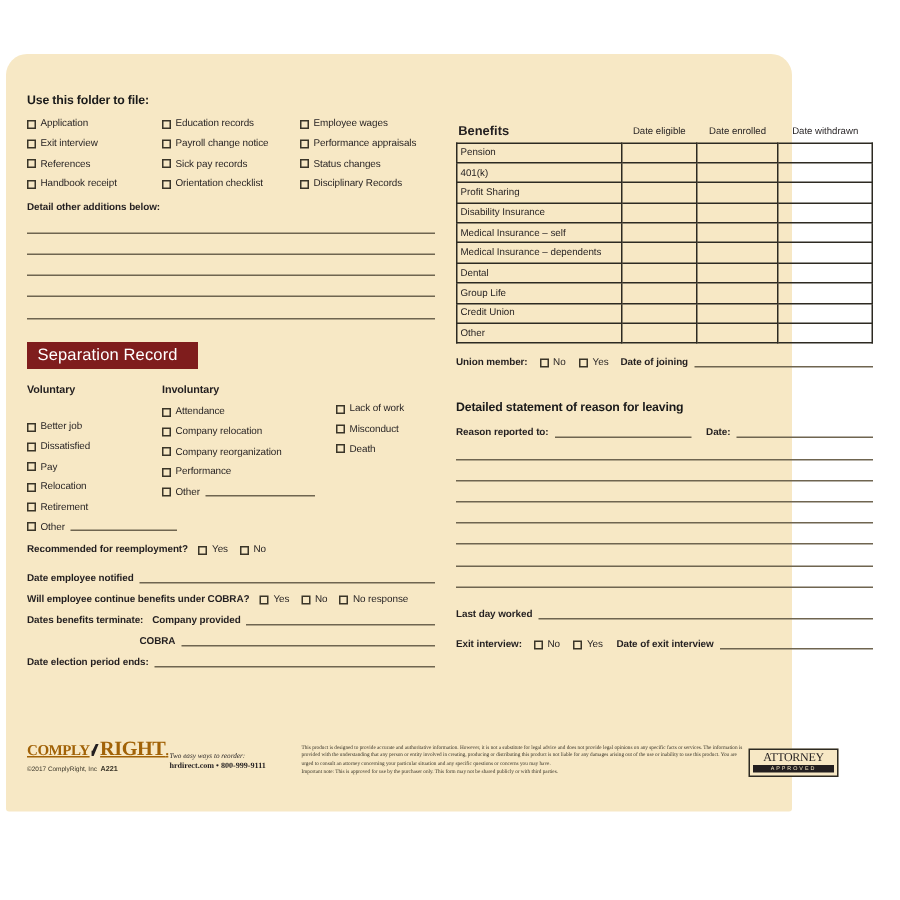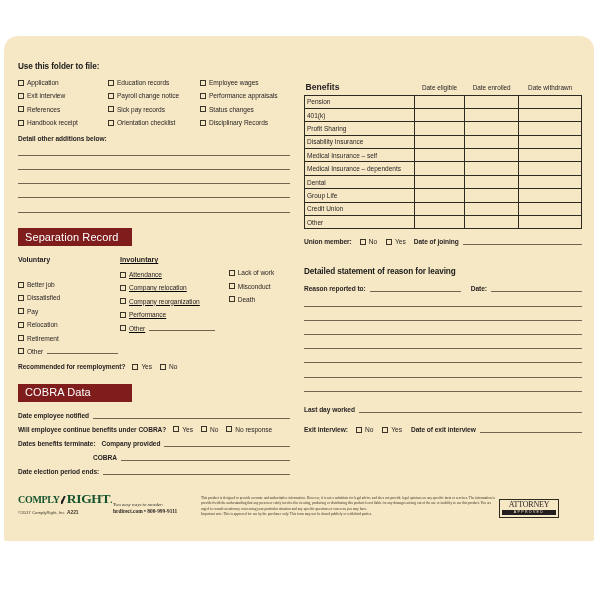--- a/index.html
+++ b/index.html
@@ -5,21 +5,21 @@
   * { box-sizing: border-box; margin: 0; padding: 0; }
   html, body {
     width: 600px; height: 600px;
     background: #ffffff;
     font-family: "Liberation Sans", sans-serif;
     overflow: hidden;
   }
   .folder {
     position: absolute;
     left: 4px; top: 36px;
-    width: 590px; height: 505px;
+    width: 524px; height: 505px;
     background: #f7e8c5;
     border-radius: 14px 14px 2px 2px;
   }
   .col-left  { position: absolute; left: 14px;  top: 26px; width: 272px; }
   .col-right { position: absolute; left: 300px; top: 26px; width: 278px; }
 
   
   .hdr-bold {
     font-size: 8.2px; font-weight: bold; color: #1a1a1a;
     letter-spacing: -0.1px; white-space: nowrap;
@@ -70,22 +70,22 @@
   table.ben td.name { width: 110px; white-space: nowrap; }
 
   
   .fill { flex: 1 1 auto; border-bottom: 0.9px solid #6f6550; height: 6px; margin: 0 0 0 4px; }
   .fline { display: flex; align-items: flex-end; }
 
   
   .footer { position: absolute; left: 14px; top: 455px; width: 566px; }
   .logo-cr {
     font-family: "Liberation Serif", serif;
-    font-size: 13.5px; font-weight: bold; color: #14532d;
-    letter-spacing: -0.3px; white-space: nowrap;
+    font-size: 13.5px; font-weight: bold; color: #a16207;
+    letter-spacing: -0.3px; white-space: nowrap; text-decoration: underline;
   }
   .logo-cr .small { font-size: 10px; }
   .tick {
     display: inline-block; width: 7px; height: 9px; position: relative;
     vertical-align: -1px;
   }
   .tick::before {
     content: ""; position: absolute; left: 1px; top: 1px;
     width: 5px; height: 8px;
     background: #231f20;
@@ -213,21 +213,21 @@
               <span class="cb"></span>
               <span class="lbl">Retirement</span>
             </div>
           <div class="cbrow" style="width:100px;">
               <span class="cb"></span>
               <span class="lbl">Other</span>
               <span class="fill"></span>
             </div>
         </div>
 
-        <div style="width:102px; margin-left:20px;text-decoration:underline;">
+        <div style="width:102px; margin-left:8px;">
           <div class="lbl lbl-b" style="font-size:7.2px; margin-bottom:7px;">Involuntary</div>
           <div class="cbrow">
               <span class="cb"></span>
               <span class="lbl">Attendance</span>
             </div>
           <div class="cbrow">
               <span class="cb"></span>
               <span class="lbl">Company relocation</span>
             </div>
           <div class="cbrow">
@@ -264,21 +264,20 @@
       <div style="display:flex; align-items:center; margin-top:2px;">
         <span class="lbl lbl-b">Recommended for reemployment?</span>
         <span class="cb" style="margin-left:7px;"></span>
           <span class="lbl">Yes</span>
         <span class="cb" style="margin-left:8px;"></span>
           <span class="lbl">No</span>
       </div>
     </div>
 
     <div style="margin-top:12px;">
-      <div class="banner" style="min-width:114px;">COBRA Data</div>
 
       <div class="fline" style="margin-top:10px;">
         <span class="lbl lbl-b">Date employee notified</span>
         <span class="fill"></span>
       </div>
 
       <div style="display:flex; align-items:center; margin-top:7px;">
         <span class="lbl lbl-b">Will employee continue benefits under COBRA?</span>
         <span class="cb" style="margin-left:7px;"></span>
           <span class="lbl">Yes</span>

